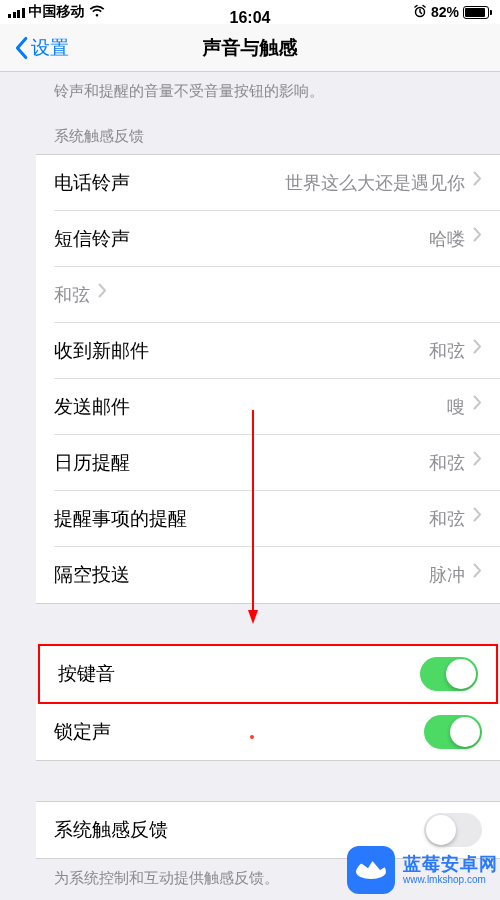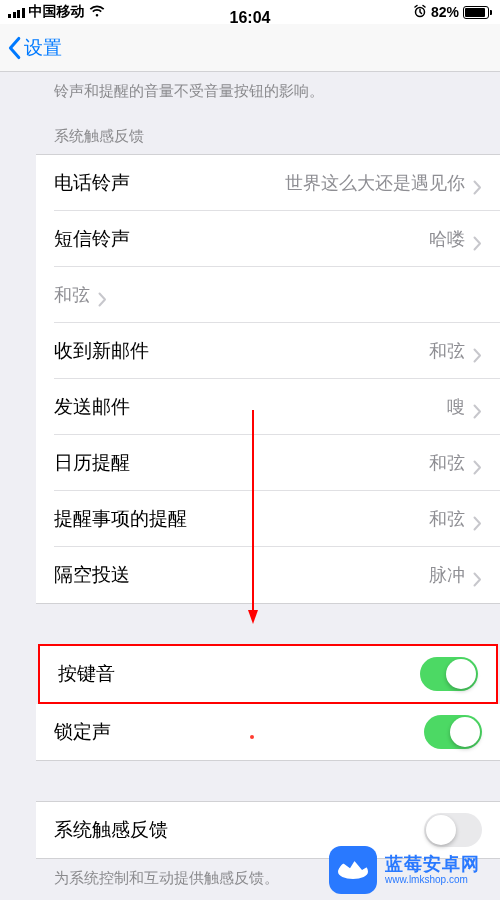--- a/index.html
+++ b/index.html
@@ -30,21 +30,21 @@
       border-bottom: 1px solid #d1d1d4;
       display: flex;
       align-items: center;
       position: relative;
     }
     .nav-back {
       display: flex;
       align-items: center;
       color: #007aff;
       font-size: 19px;
-      padding-left: 6px;
+      padding-left: 13px;
       gap: 2px;
     }
     .nav-back svg { width: 16px; height: 24px; }
     .nav-title {
       position: absolute;
       left: 50%;
       transform: translateX(-50%);
       font-size: 19px;
       font-weight: 600;
       color: #000;
@@ -71,21 +71,21 @@
       position: relative;
     }
     .row:not(:last-child)::after {
       content: "";
       position: absolute;
       left: 18px; right: 0; bottom: 0;
       height: 1px;
       background: #e0e0e3;
     }
     .row-label { font-size: 19px; color: #000; }
-    .row-right { display: flex; align-items: flex-end; gap: 8px; }
+    .row-right { display: flex; align-items: flex-start; gap: 8px; }
     .row-value { font-size: 18px; color: #8e8e93; }
     .chevron { color: #c7c7cc; }
     .chevron svg { width: 9px; height: 15px; display: block; }
     .gap { height: 40px; }
     .highlight-box {
       border: 2px solid #ff0000;
       margin: 0 2px;
     }
     .switch {
       width: 58px; height: 34px;
@@ -106,21 +106,21 @@
     .switch.on .knob { right: 2px; }
     .switch.off .knob { left: 2px; }
     .arrow-annotation {
       position: absolute;
       left: 248px;
       top: 410px;
       pointer-events: none;
     }
     .watermark {
       position: absolute;
-      right: 20px;
+      right: 2px;
       bottom: 6px;
       display: flex;
       align-items: center;
       gap: 8px;
     }
     .watermark-logo {
       width: 48px; height: 48px;
       background: #2979ff;
       border-radius: 12px;
       display: flex;
@@ -189,20 +189,21 @@
   </div>
 </div>
 
 <div class="nav-bar">
   <div class="nav-back">
     <svg viewBox="0 0 12 20">
         <path d="M10 2L3 10l7 8" stroke="#007aff" stroke-width="2.5" fill="none" stroke-linecap="round" stroke-linejoin="round"></path>
       </svg>
     <span>设置</span>
   </div>
+  <div class="nav-title">声音与触感</div>
 </div>
 
 <div class="content">
   <div class="desc">铃声和提醒的音量不受音量按钮的影响。</div>
   <div class="section-header">系统触感反馈</div>
 
   <div class="list top-border bottom-border">
 
     <div class="row">
       <span class="row-label">电话铃声</span>

